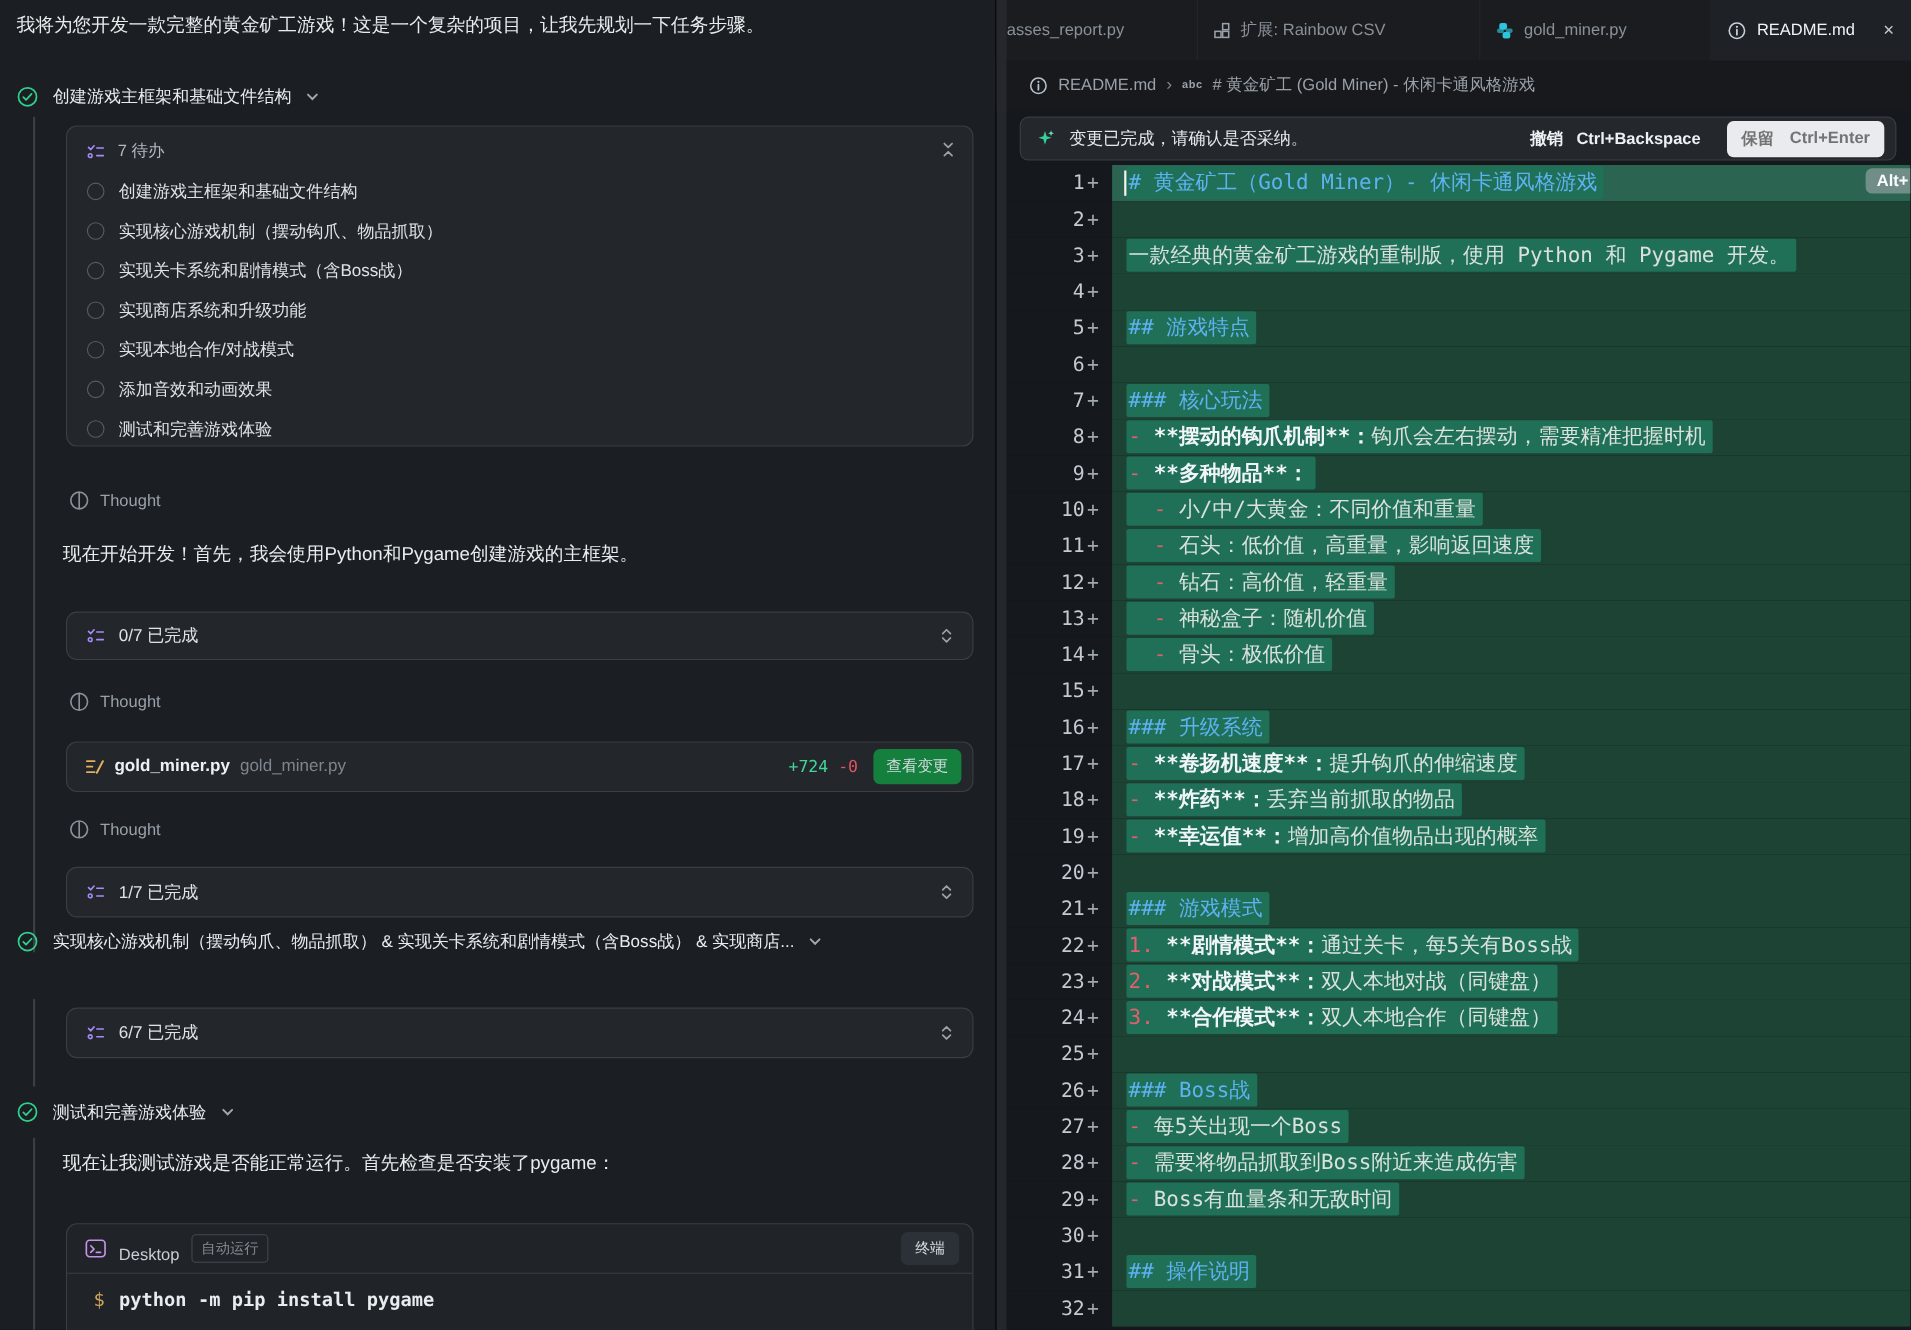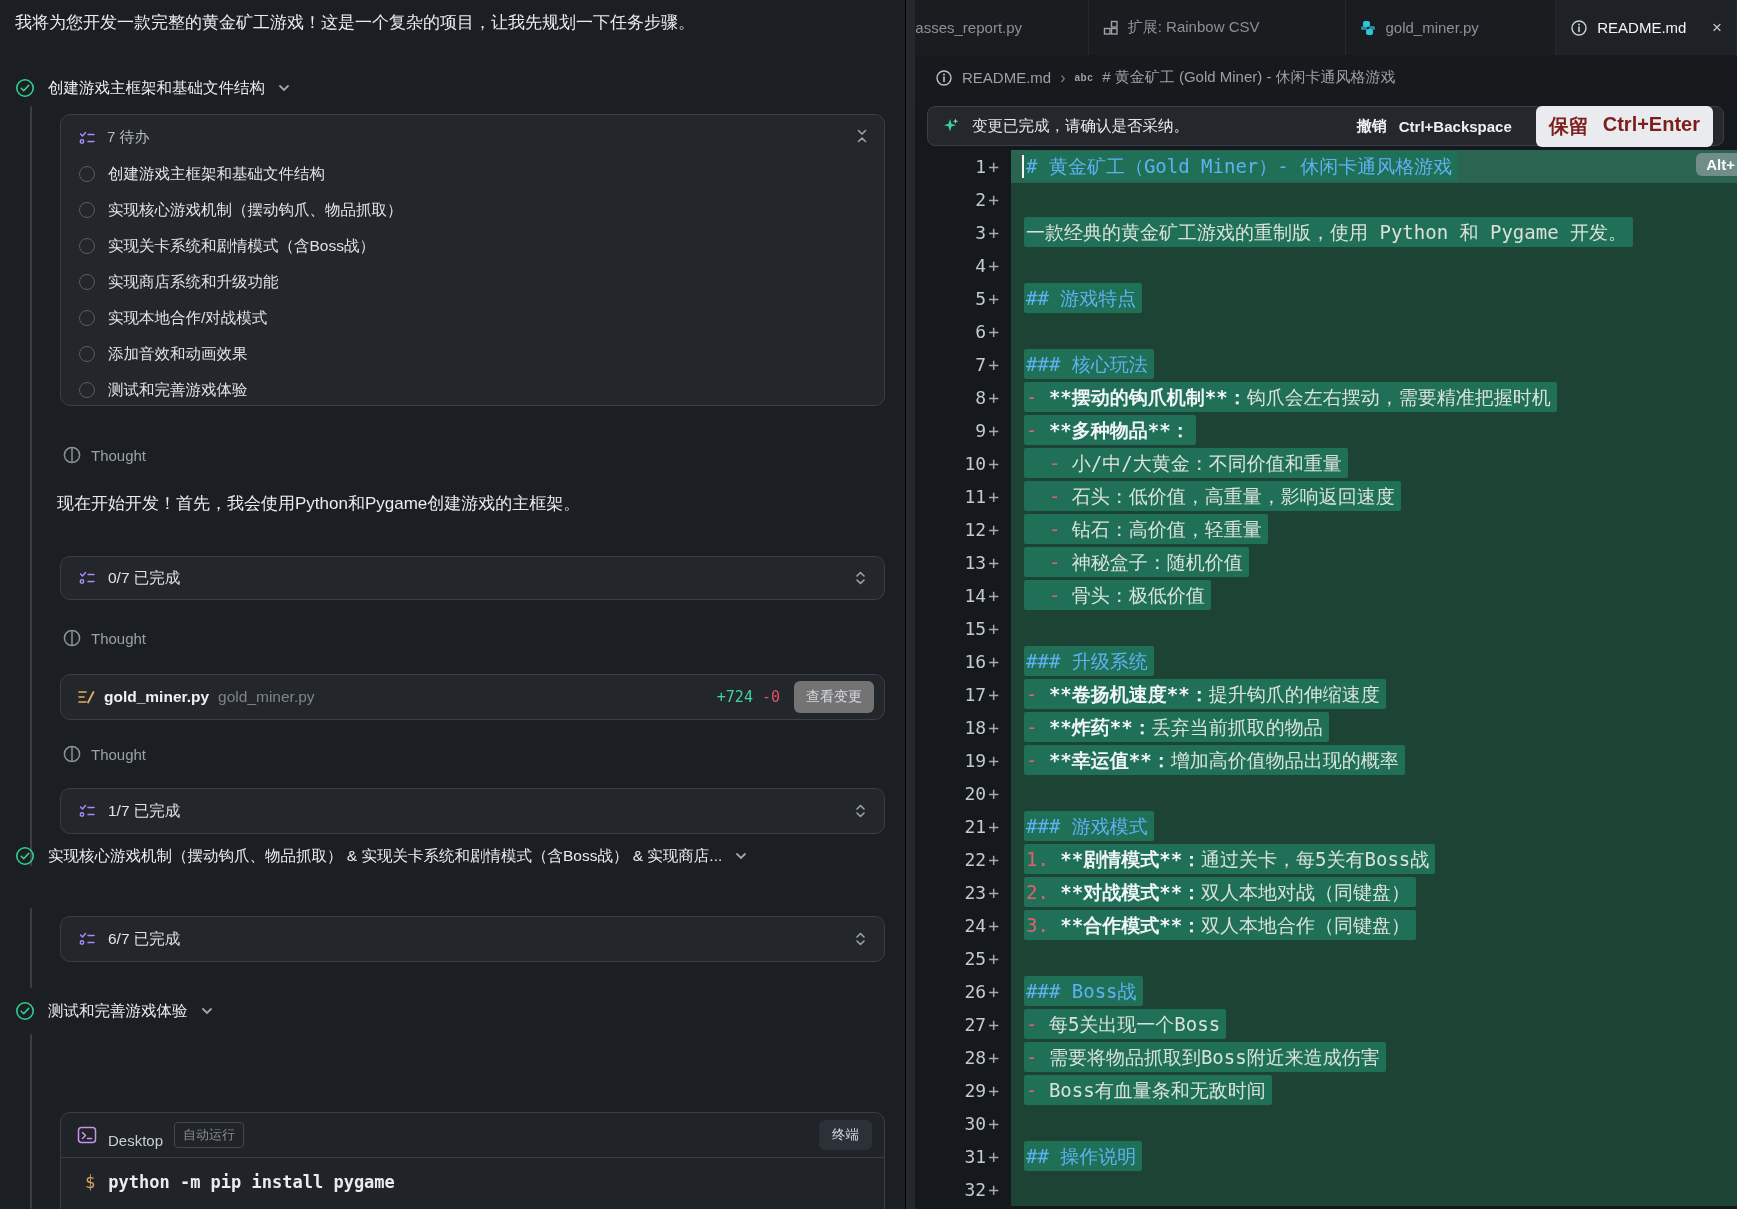--- a/index.html
+++ b/index.html
@@ -34,21 +34,21 @@
 
   .pcard{display:flex;align-items:center;gap:13px;padding:0 16px 0 18px;font-size:15.5px;color:#dfe3e8;}
   #card0{top:556px;height:44px;} #card1{top:788px;height:46px;} #card6{top:916px;height:46px;}
   .updown{margin-left:auto;}
 
   #filecard{top:674px;height:46px;display:flex;align-items:center;padding:0 10px 0 16px;gap:9px;}
   .fname{font-weight:bold;font-size:15.5px;color:#eef1f4;}
   .fsub{font-size:15.5px;color:#7e858d;}
   .fadd{margin-left:auto;font-family:"DejaVu Sans Mono",monospace;font-size:15px;color:var(--green,#41d698);}
   .frem{font-family:"DejaVu Sans Mono",monospace;font-size:15px;color:#e0545f;}
-  .fbtn{background:#737373;border-radius:6px;padding:7px 12px;font-size:14px;color:#d6dbe1;margin-left:5px;cursor:pointer;}
+  .fbtn{background:#15803d;border-radius:6px;padding:7px 12px;font-size:14px;color:#d6dbe1;margin-left:5px;cursor:pointer;}
 
   #terminal{top:1112px;height:130px;background:#202328;}
   .term-head{height:44px;display:flex;align-items:center;gap:11px;padding:0 12px 0 16px;border-bottom:1px solid #393d44;}
   .term-host{font-size:15px;color:#c9cfd6;margin-top:10px;}
   .chip{font-size:13px;color:#848b93;border:1px solid #43484f;border-radius:4px;padding:3px 8px;}
   .term-btn{margin-left:auto;background:#2c3138;border-radius:6px;padding:6px 13px;font-size:13.5px;color:#d6dbe1;cursor:pointer;}
   .term-body{padding:14px 0 0 24px;font-family:"DejaVu Sans Mono",monospace;font-size:17px;}
   .prompt{color:#d0a35e;margin-right:13px;}
   .cmd{color:#e8ecef;font-weight:bold;}
 
@@ -64,22 +64,22 @@
   .crumbs{height:45px;display:flex;align-items:center;gap:9px;padding-left:29px;font-size:15px;color:#9aa1a9;background:#17191d;}
   .crumb-sep{color:#7d848c;font-size:16px;}
   .abc{font-size:10px;font-weight:bold;letter-spacing:.5px;color:#9aa1a9;}
 
   .notice{position:absolute;left:21px;top:106px;width:797px;height:40px;background:#24272c;
           border:1px solid #3a3e45;border-radius:8px;display:flex;align-items:center;gap:12px;
           padding:0 10px 0 14px;box-sizing:border-box;}
   .n-msg{font-size:15.5px;color:#e4e8ec;}
   .n-undo{margin-left:auto;font-weight:bold;font-size:15px;color:#eef1f4;cursor:pointer;}
   .n-key{font-weight:bold;font-size:15px;color:#eef1f4;margin-right:12px;}
-  .n-keep{background:#e9ebee;color:#7f1d1d;border-radius:6px;padding:7px 13px;font-weight:bold;
-          font-size:20px;display:flex;gap:14px;cursor:pointer;}
+  .n-keep{background:#e9ebee;color:#737373;border-radius:6px;padding:7px 13px;font-weight:bold;
+          font-size:15px;display:flex;gap:14px;cursor:pointer;}
 
   .code{position:absolute;left:9px;top:150px;right:0;bottom:0;font-family:"DejaVu Sans Mono",monospace;overflow:hidden;}
   .code-row{display:flex;height:33px;}
   .gutter{width:96px;box-sizing:border-box;text-align:right;padding-right:12px;font-size:18px;
           line-height:33px;color:#c3cad1;background:#15181c;flex:none;}
   .plus{color:#a0a8b0;margin-left:2px;}
   .content{flex:1;position:relative;background:var(--added-bg,#1c4334);line-height:33px;
            font-size:19px;white-space:pre;padding-left:13px;box-sizing:border-box;}
   .code-row.first .content{background:#2b6450;}
   .hl{background:var(--added-hl,#1f7056);padding:4px 6px 4px 2px;border-radius:2px;}
@@ -267,20 +267,21 @@
       <svg width="20" height="20" viewBox="0 0 20 20">
         <circle cx="10" cy="10" r="8.2" fill="none" stroke="#2fd08c" stroke-width="1.6"></circle>
         <path d="M6.2 10.3l2.5 2.5 5-5.4" fill="none" stroke="#2fd08c" stroke-width="1.6" stroke-linecap="round" stroke-linejoin="round"></path>
       </svg>
       <span class="title">测试和完善游戏体验</span>
       <svg width="12" height="12" viewBox="0 0 12 12">
         <path d="M2 4l4 4 4-4" fill="none" stroke="#a0a7ae" stroke-width="1.8" stroke-linecap="round"></path>
       </svg>
     </div>
 
+    <div class="para" id="para2">现在让我测试游戏是否能正常运行。首先检查是否安装了pygame：</div>
 
     <div class="card" id="terminal">
       <div class="term-head">
         <svg width="20" height="20" viewBox="0 0 20 20">
           <rect x="1.5" y="2.5" width="17" height="15" rx="3" fill="none" stroke="#c792ea" stroke-width="1.5"></rect>
           <path d="M5.5 7.5l3 3-3 3" fill="none" stroke="#c792ea" stroke-width="1.5" stroke-linecap="round" stroke-linejoin="round"></path>
           <line x1="10.5" y1="13.5" x2="14.5" y2="13.5" stroke="#c792ea" stroke-width="1.5" stroke-linecap="round"></line>
         </svg>
         <span class="term-host">Desktop</span>
         <span class="chip">自动运行</span>

